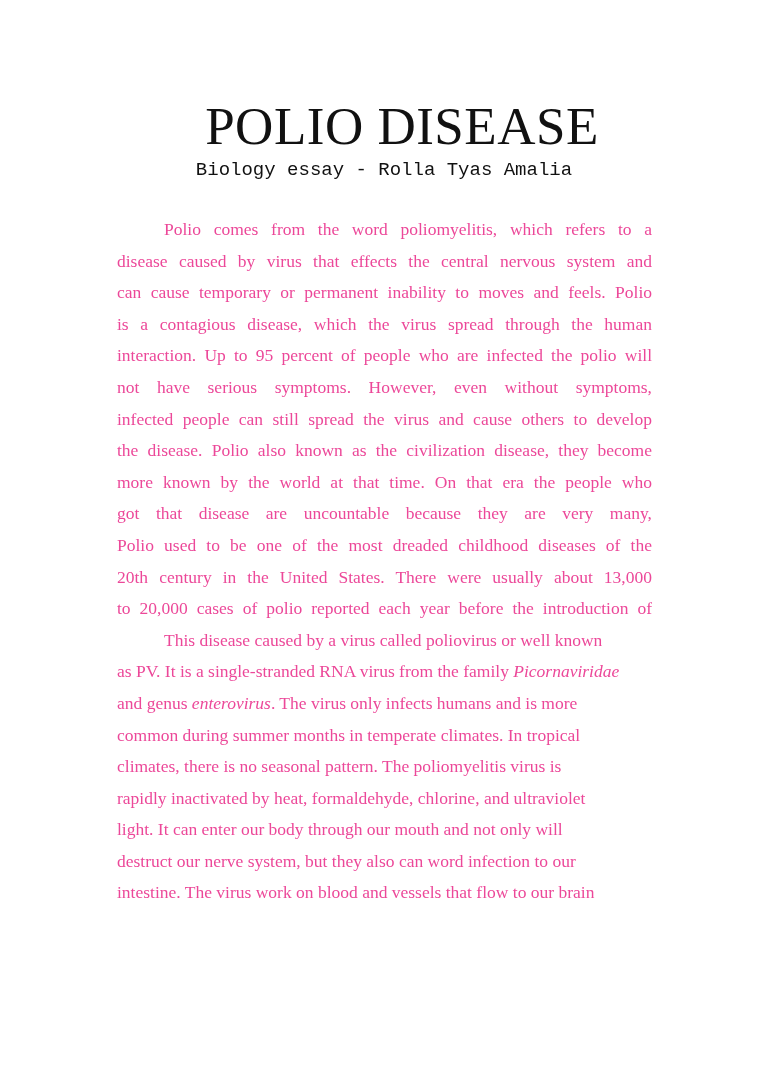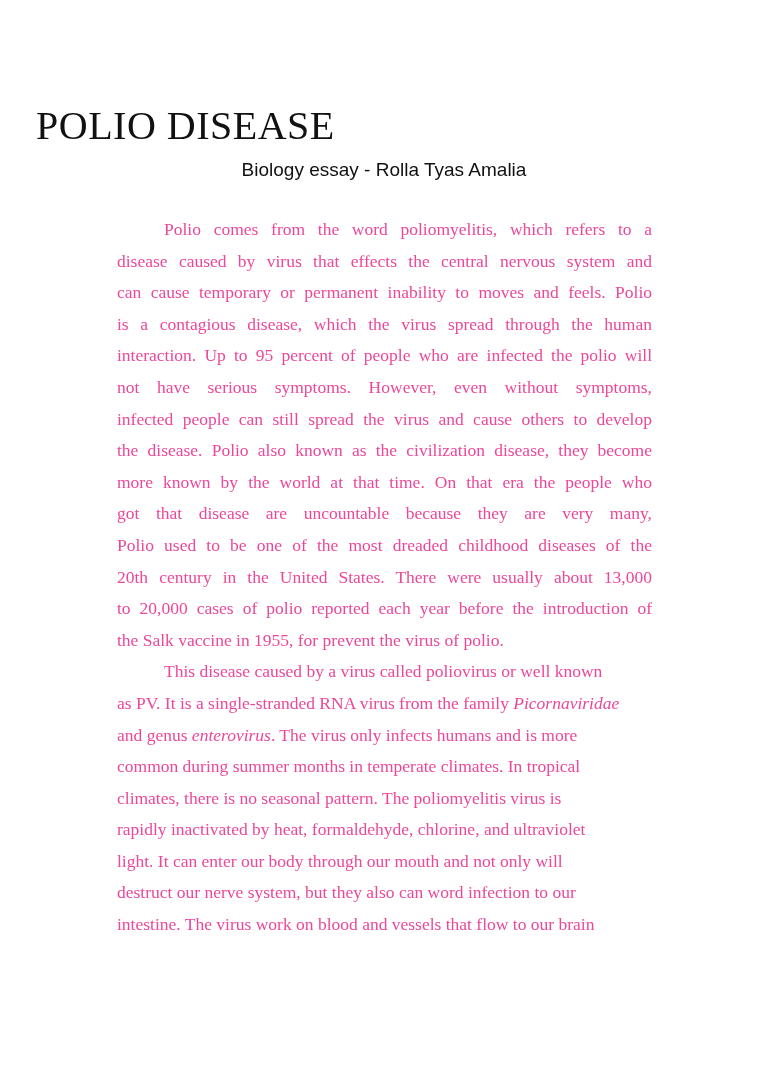--- a/index.html
+++ b/index.html
@@ -18,33 +18,34 @@
     .page {
       position: absolute;
       left: 0; top: 0;
       width: 768px; height: 1087px;
       background: #ffffff;
     }
     .title {
       position: absolute;
       left: 0; right: 0;
       top: 98px;
+      text-align: center;
       font-family: "Liberation Serif", "DejaVu Serif", serif;
-      font-size: 40px;
+      font-size: 53px;
       line-height: 56px;
       letter-spacing: 0.5px;
       color: #111;
       margin-left: 36px;
     }
     .subtitle {
       position: absolute;
       left: 0; right: 0;
       top: 157px;
       text-align: center;
-      font-family: Liberation Sans, sans-serif;
+      font-family: Liberation Mono, monospace;
       font-size: 19px;
       line-height: 26px;
       color: #111;
     }
     .body {
       position: absolute;
       left: 117px;
       width: 535px;
       top: 214px;
       font-family: "Liberation Serif", "DejaVu Serif", serif;
@@ -86,21 +87,20 @@
       <div class="line just">is a contagious disease, which the virus spread through the human</div>
       <div class="line just">interaction. Up to 95 percent of people who are infected the polio will</div>
       <div class="line just">not have serious symptoms. However, even without symptoms,</div>
       <div class="line just">infected people can still spread the virus and cause others to develop</div>
       <div class="line just">the disease. Polio also known as the civilization disease, they become</div>
       <div class="line just">more known by the world at that time. On that era the people who</div>
       <div class="line just">got that disease are uncountable because they are very many,</div>
       <div class="line just">Polio used to be one of the most dreaded childhood diseases of the</div>
       <div class="line just">20th century in the United States. There were usually about 13,000</div>
       <div class="line just">to 20,000 cases of polio reported each year before the introduction of</div>
-      <div class="line left">the Salk vaccine in 1955, for prevent the virus of polio.</div>
     </div>
 
     <div>
       <div class="line left indent">This disease caused by a virus called poliovirus or well known</div>
       <div class="line left"><span>as PV. It is a single-stranded RNA virus from the family </span><em>Picornaviridae</em></div>
       <div class="line left"><span>and genus </span><em>enterovirus</em><span>. The virus only infects humans and is more</span></div>
       <div class="line left">common during summer months in temperate climates. In tropical</div>
       <div class="line left">climates, there is no seasonal pattern. The poliomyelitis virus is</div>
       <div class="line left">rapidly inactivated by heat, formaldehyde, chlorine, and ultraviolet</div>
       <div class="line left">light. It can enter our body through our mouth and not only will</div>

